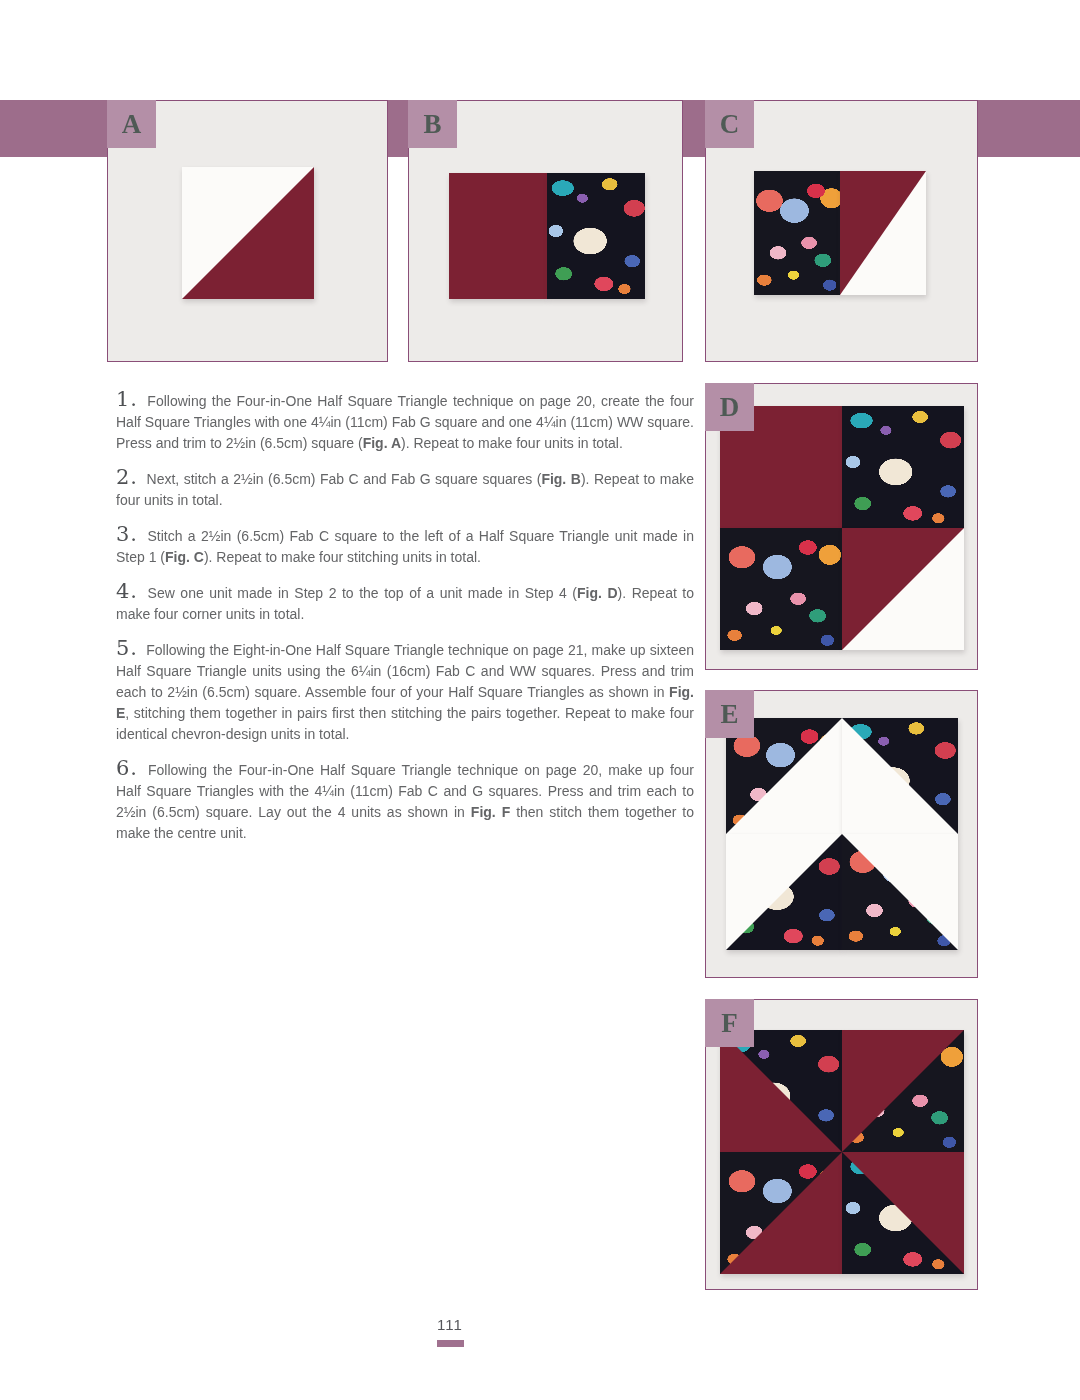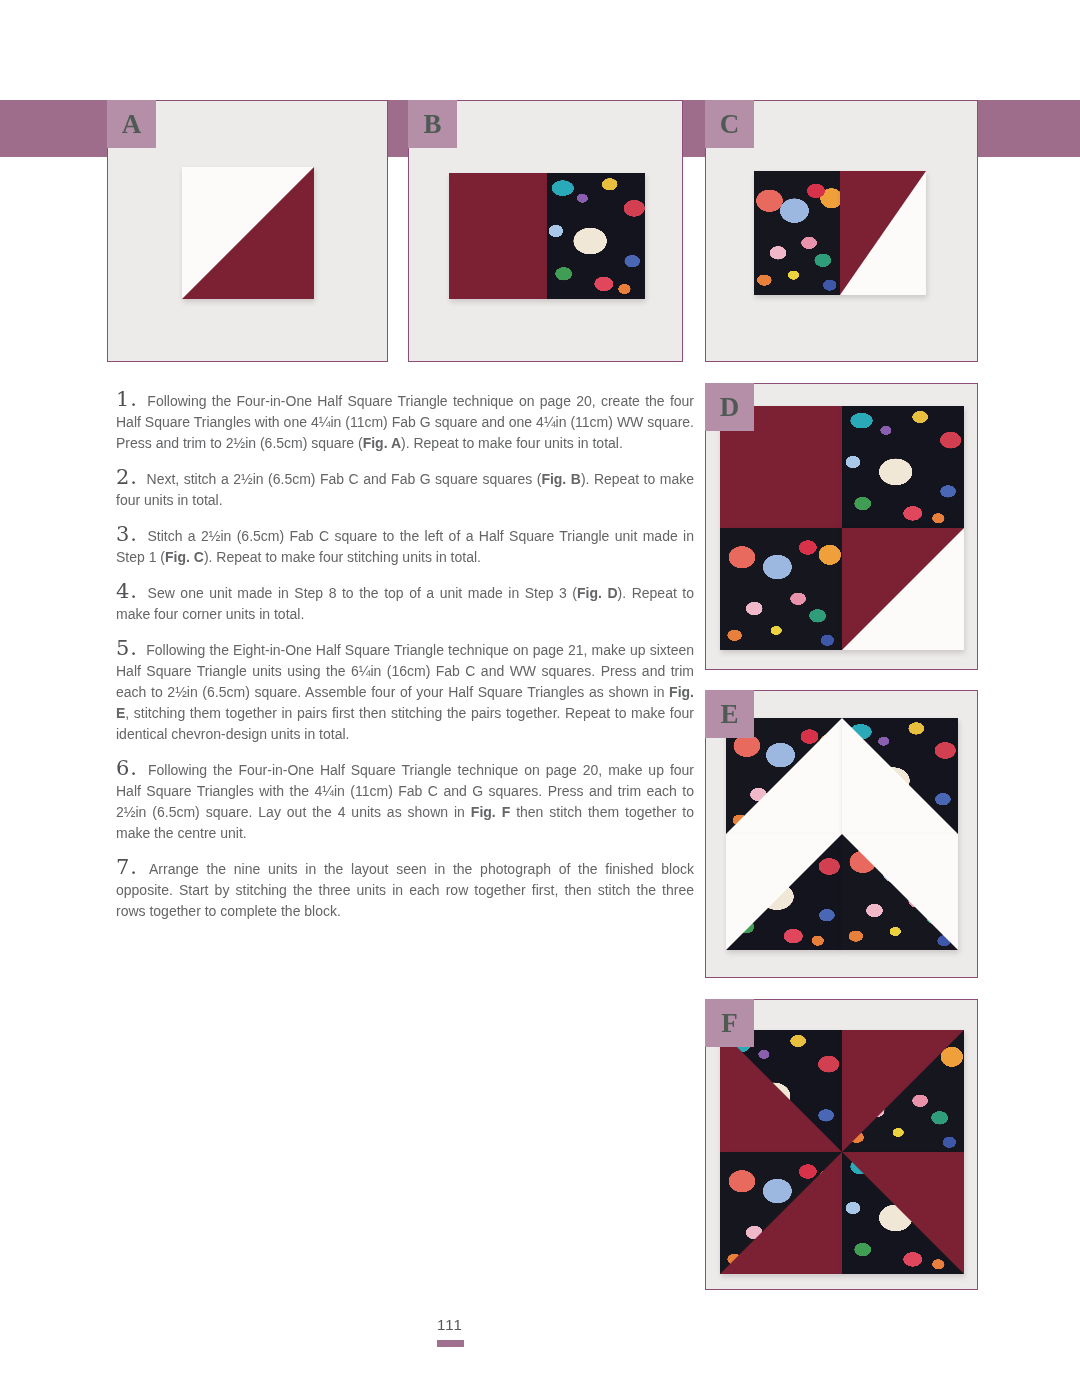--- a/index.html
+++ b/index.html
@@ -159,24 +159,23 @@
             <polygon points="1,1 1,0 0,0" fill="currentColor"></polygon>
           </svg>
       </div>
     </div>
   </div>
 
   <main class="instructions">
       <p class="step"><span class="num">1.</span> <span>Following the Four-in-One Half Square Triangle technique on page 20, create the four Half Square Triangles with one 4¼in (11cm) Fab G square and one 4¼in (11cm) WW square. Press and trim to 2½in (6.5cm) square (</span><b>Fig. A</b><span>). Repeat to make four units in total.</span></p>
       <p class="step"><span class="num">2.</span> <span>Next, stitch a 2½in (6.5cm) Fab C and Fab G square squares (</span><b>Fig. B</b><span>). Repeat to make four units in total.</span></p>
       <p class="step"><span class="num">3.</span> <span>Stitch a 2½in (6.5cm) Fab C square to the left of a Half Square Triangle unit made in Step 1 (</span><b>Fig. C</b><span>). Repeat to make four stitching units in total.</span></p>
-      <p class="step"><span class="num">4.</span> <span>Sew one unit made in Step 8 to the top of a unit made in Step 3 (</span><b>Fig. D</b><span>). Repeat to make four corner units in total.</span></p>
+      <p class="step"><span class="num">4.</span> <span>Sew one unit made in Step 2 to the top of a unit made in Step 4 (</span><b>Fig. D</b><span>). Repeat to make four corner units in total.</span></p>
       <p class="step"><span class="num">5.</span> <span>Following the Eight-in-One Half Square Triangle technique on page 21, make up sixteen Half Square Triangle units using the 6¼in (16cm) Fab C and WW squares. Press and trim each to 2½in (6.5cm) square. Assemble four of your Half Square Triangles as shown in </span><b>Fig. E</b><span>, stitching them together in pairs first then stitching the pairs together. Repeat to make four identical chevron-design units in total.</span></p>
       <p class="step"><span class="num">6.</span> <span>Following the Four-in-One Half Square Triangle technique on page 20, make up four Half Square Triangles with the 4¼in (11cm) Fab C and G squares. Press and trim each to 2½in (6.5cm) square. Lay out the 4 units as shown in </span><b>Fig. F</b><span> then stitch them together to make the centre unit.</span></p>
-      <p class="step"><span class="num">7.</span> <span>Arrange the nine units in the layout seen in the photograph of the finished block opposite. Start by stitching the three units in each row together first, then stitch the three rows together to complete the block.</span></p>
     </main>
 
   <div class="footer">
     <div class="pagenum">111</div>
     <div class="footbar"></div>
   </div>
 
 </div>
 
 </body></html>

